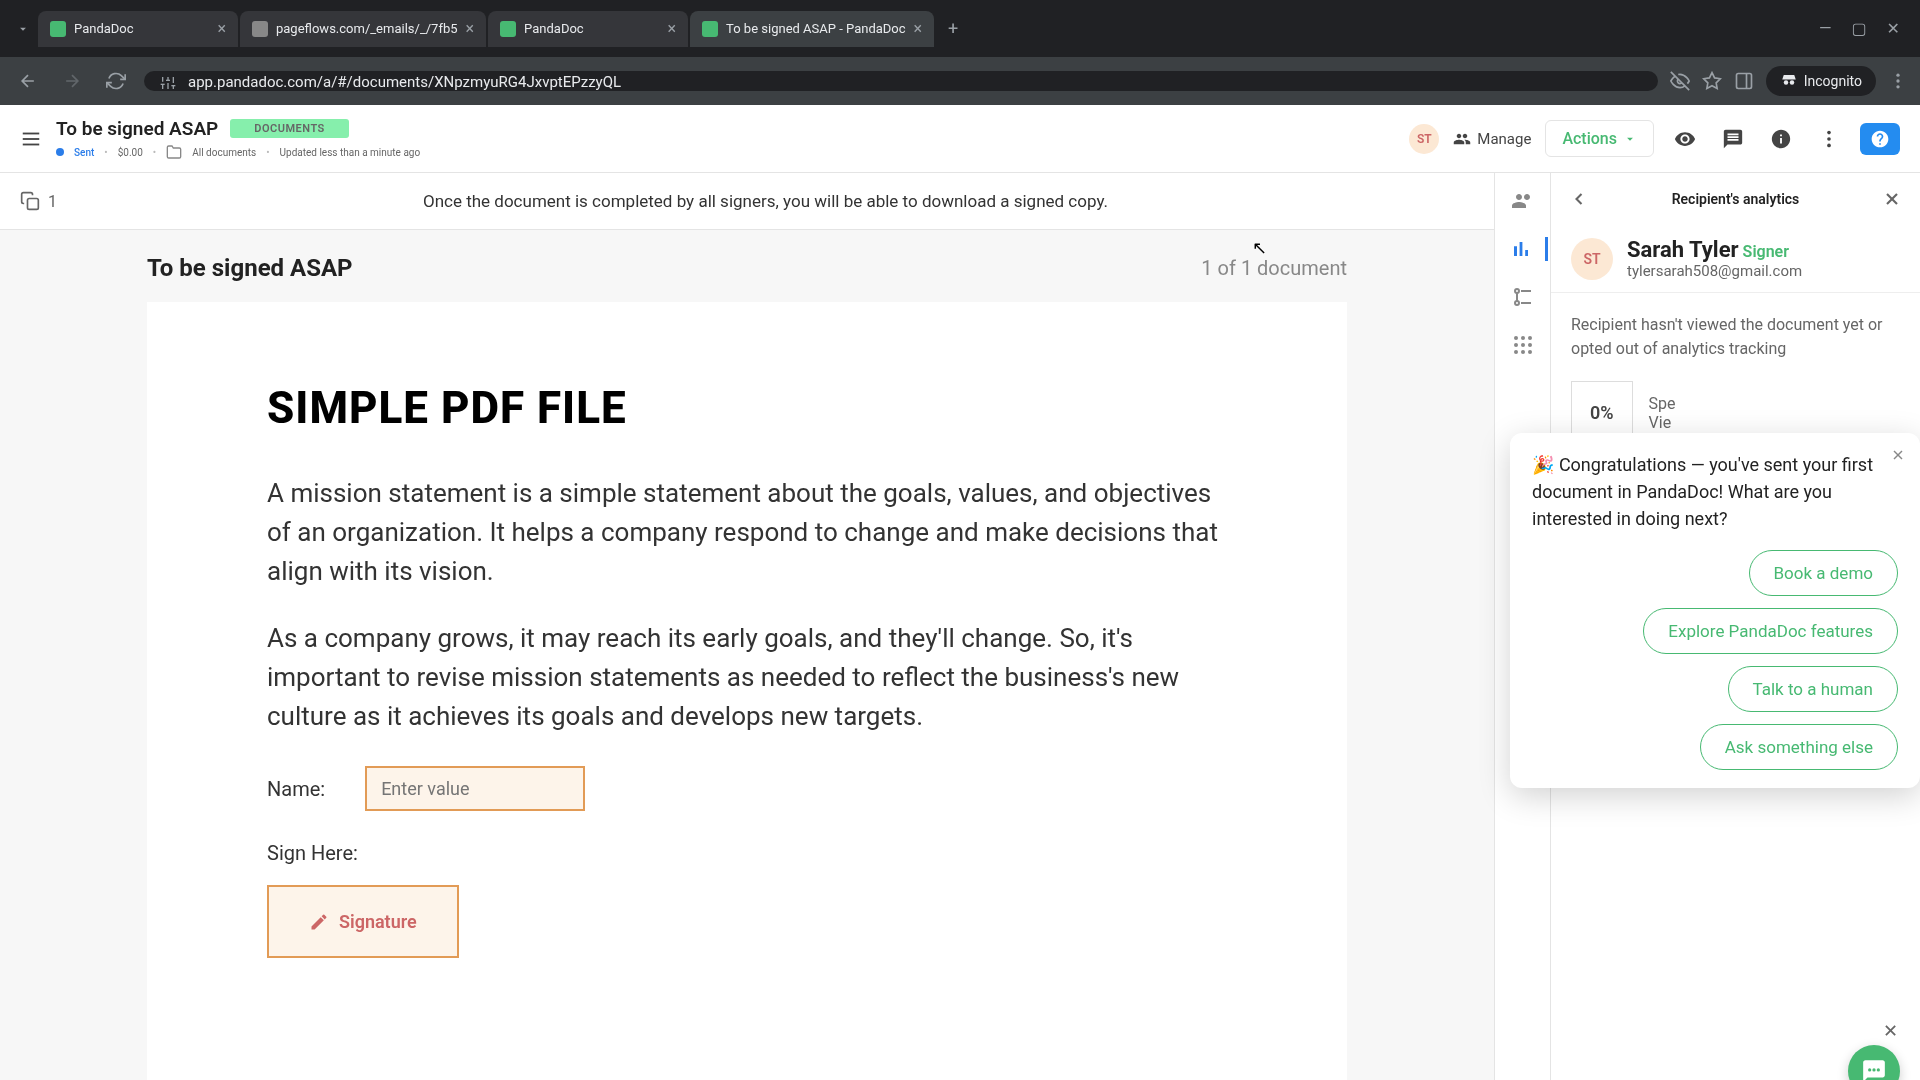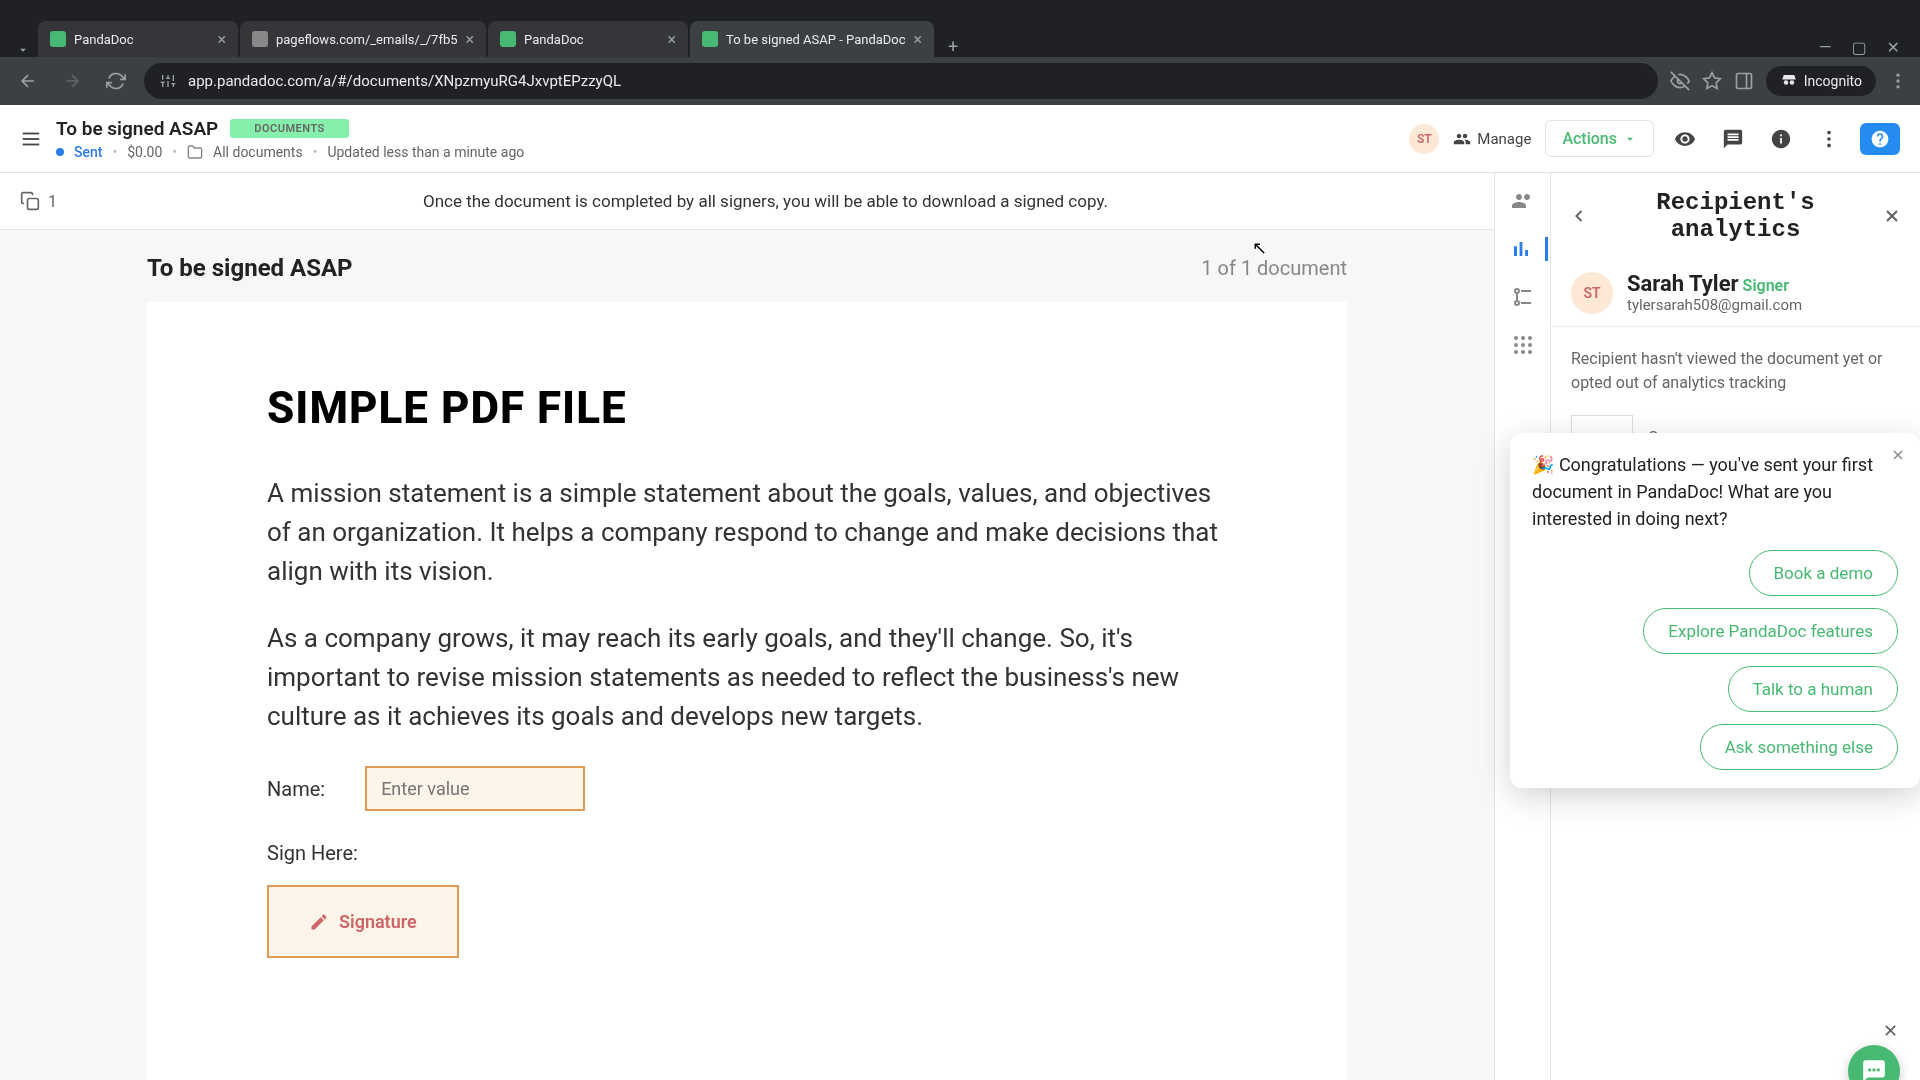--- a/index.html
+++ b/index.html
@@ -1,45 +1,45 @@
 <!DOCTYPE html>
 <html><head>
 <meta charset="utf-8">
 <style>
 * { margin: 0; padding: 0; box-sizing: border-box; font-family: -apple-system, BlinkMacSystemFont, "Segoe UI", Roboto, sans-serif; }
 body { background: #fff; overflow: hidden; width: 1920px; height: 1080px; }
 
 
-.browser-chrome { background: #202124; height: 57px; display: flex; align-items: flex-end; padding: 0 8px; }
+.browser-chrome { background: #202124; height: 57px; display: flex; align-items: center; padding: 0 8px; }
 .tab-arrow { color: #9aa0a6; padding: 0 8px; cursor: pointer; }
 .tab { display: flex; align-items: center; background: #35363a; color: #e8eaed; padding: 0 12px; height: 36px; border-radius: 8px 8px 0 0; margin-right: 2px; font-size: 13px; min-width: 200px; max-width: 280px; position: relative; }
 .tab.active { background: #3c4043; }
 .tab-favicon { width: 16px; height: 16px; background: #47b972; border-radius: 3px; margin-right: 8px; flex-shrink: 0; }
 .tab-title { flex: 1; overflow: hidden; text-overflow: ellipsis; white-space: nowrap; }
 .tab-close { color: #9aa0a6; margin-left: 8px; cursor: pointer; font-size: 16px; }
 .new-tab { color: #9aa0a6; padding: 0 12px; cursor: pointer; font-size: 18px; }
 .chrome-controls { margin-left: auto; display: flex; gap: 20px; color: #9aa0a6; padding-right: 12px; }
 .chrome-btn { cursor: pointer; }
 
 .browser-toolbar { background: #3c4043; height: 48px; display: flex; align-items: center; padding: 0 12px; gap: 12px; }
 .nav-btn { color: #9aa0a6; cursor: pointer; padding: 6px; }
 .nav-btn.disabled { opacity: 0.4; }
-.url-bar { flex: 1; background: #202124; border-radius: 20px; height: 36px; display: flex; align-items: center; padding: 0 16px; color: #e8eaed; font-size: 15px; }
+.url-bar { flex: 1; background: #202124; border-radius: 20px; height: 20px; display: flex; align-items: flex-end; padding: 0 16px; color: #e8eaed; font-size: 15px; }
 .url-icon { margin-right: 12px; color: #9aa0a6; }
 .toolbar-right { display: flex; gap: 12px; align-items: center; color: #9aa0a6; }
 .incognito-badge { display: flex; align-items: center; gap: 6px; background: #202124; border-radius: 20px; padding: 6px 14px; color: #e8eaed; font-size: 14px; }
 
 
 .app-header { background: #fff; border-bottom: 1px solid #e4e4e4; padding: 12px 20px; display: flex; align-items: center; gap: 14px; }
 .menu-btn { cursor: pointer; color: #444; }
 .doc-meta { display: flex; flex-direction: column; gap: 4px; }
 .doc-title-row { display: flex; align-items: center; gap: 12px; }
 .doc-title { font-size: 19px; font-weight: 600; color: #222; }
 .doc-badge { background: #86efac; color: #666; font-size: 11px; font-weight: 600; padding: 3px 24px; border-radius: 3px; letter-spacing: 0.5px; }
-.doc-status-row { display: flex; align-items: center; gap: 10px; font-size: 14px; color: #666; }
+.doc-status-row { display: flex; align-items: center; gap: 10px; font-size: 10px; color: #666; }
 .status-dot { width: 8px; height: 8px; background: #2b7de9; border-radius: 50%; }
 .status-text { color: #2b7de9; font-weight: 500; }
 .sep { color: #bbb; }
 .header-right { margin-left: auto; display: flex; align-items: center; gap: 14px; }
 .avatar-small { width: 30px; height: 30px; border-radius: 50%; background: #fce8d4; color: #c66; display: flex; align-items: center; justify-content: center; font-size: 12px; font-weight: 600; }
 .manage-btn { display: flex; align-items: center; gap: 6px; color: #444; font-size: 15px; cursor: pointer; }
 .actions-btn { display: flex; align-items: center; gap: 6px; color: #47b972; font-size: 16px; font-weight: 500; cursor: pointer; border: 1px solid #e4e4e4; border-radius: 6px; padding: 8px 16px; }
 .icon-btn { cursor: pointer; color: #444; padding: 6px; }
 .help-btn { background: #248cf0; color: #fff; border-radius: 6px; padding: 6px 10px; cursor: pointer; }
 
@@ -63,21 +63,21 @@
 .sig-box { border: 2px solid #e29b56; background: #fdf4ea; padding: 24px 40px; display: inline-flex; align-items: center; gap: 10px; margin-top: 20px; color: #c66; font-size: 18px; font-weight: 600; }
 
 
 .right-rail { width: 56px; background: #fff; border-left: 1px solid #e4e4e4; display: flex; flex-direction: column; align-items: center; padding-top: 16px; gap: 24px; }
 .rail-icon { color: #888; cursor: pointer; }
 .rail-icon.active { color: #2b7de9; border-right: 3px solid #2b7de9; padding-right: 12px; margin-right: -12px; }
 
 
 .side-panel { width: 370px; background: #fff; border-left: 1px solid #e4e4e4; display: flex; flex-direction: column; position: relative; }
 .panel-header { display: flex; align-items: center; padding: 16px 18px; gap: 14px; }
-.panel-title { font-size: 24px; font-weight: 600; color: #222; flex: 1; text-align: center; font-family: Liberation Mono, monospace; }
+.panel-title { font-size: 14px; font-weight: 600; color: #222; flex: 1; text-align: center; }
 .panel-close { cursor: pointer; color: #666; }
 .recipient-row { display: flex; align-items: center; gap: 14px; padding: 12px 20px; border-bottom: 1px solid #eee; }
 .recipient-avatar { width: 42px; height: 42px; border-radius: 50%; background: #fce8d4; color: #c66; display: flex; align-items: center; justify-content: center; font-size: 14px; font-weight: 600; }
 .recipient-name { font-size: 22px; font-weight: 700; color: #222; }
 .recipient-role { color: #47b972; font-weight: 600; }
 .recipient-email { font-size: 15px; color: #666; }
 .analytics-msg { padding: 20px; color: #666; font-size: 16px; line-height: 1.5; }
 .page-stat { display: flex; align-items: center; gap: 16px; padding: 0 20px; }
 .pct-box { border: 1px solid #ddd; padding: 20px 18px; font-size: 18px; font-weight: 600; color: #444; }
 .stat-text { color: #666; font-size: 16px; }

